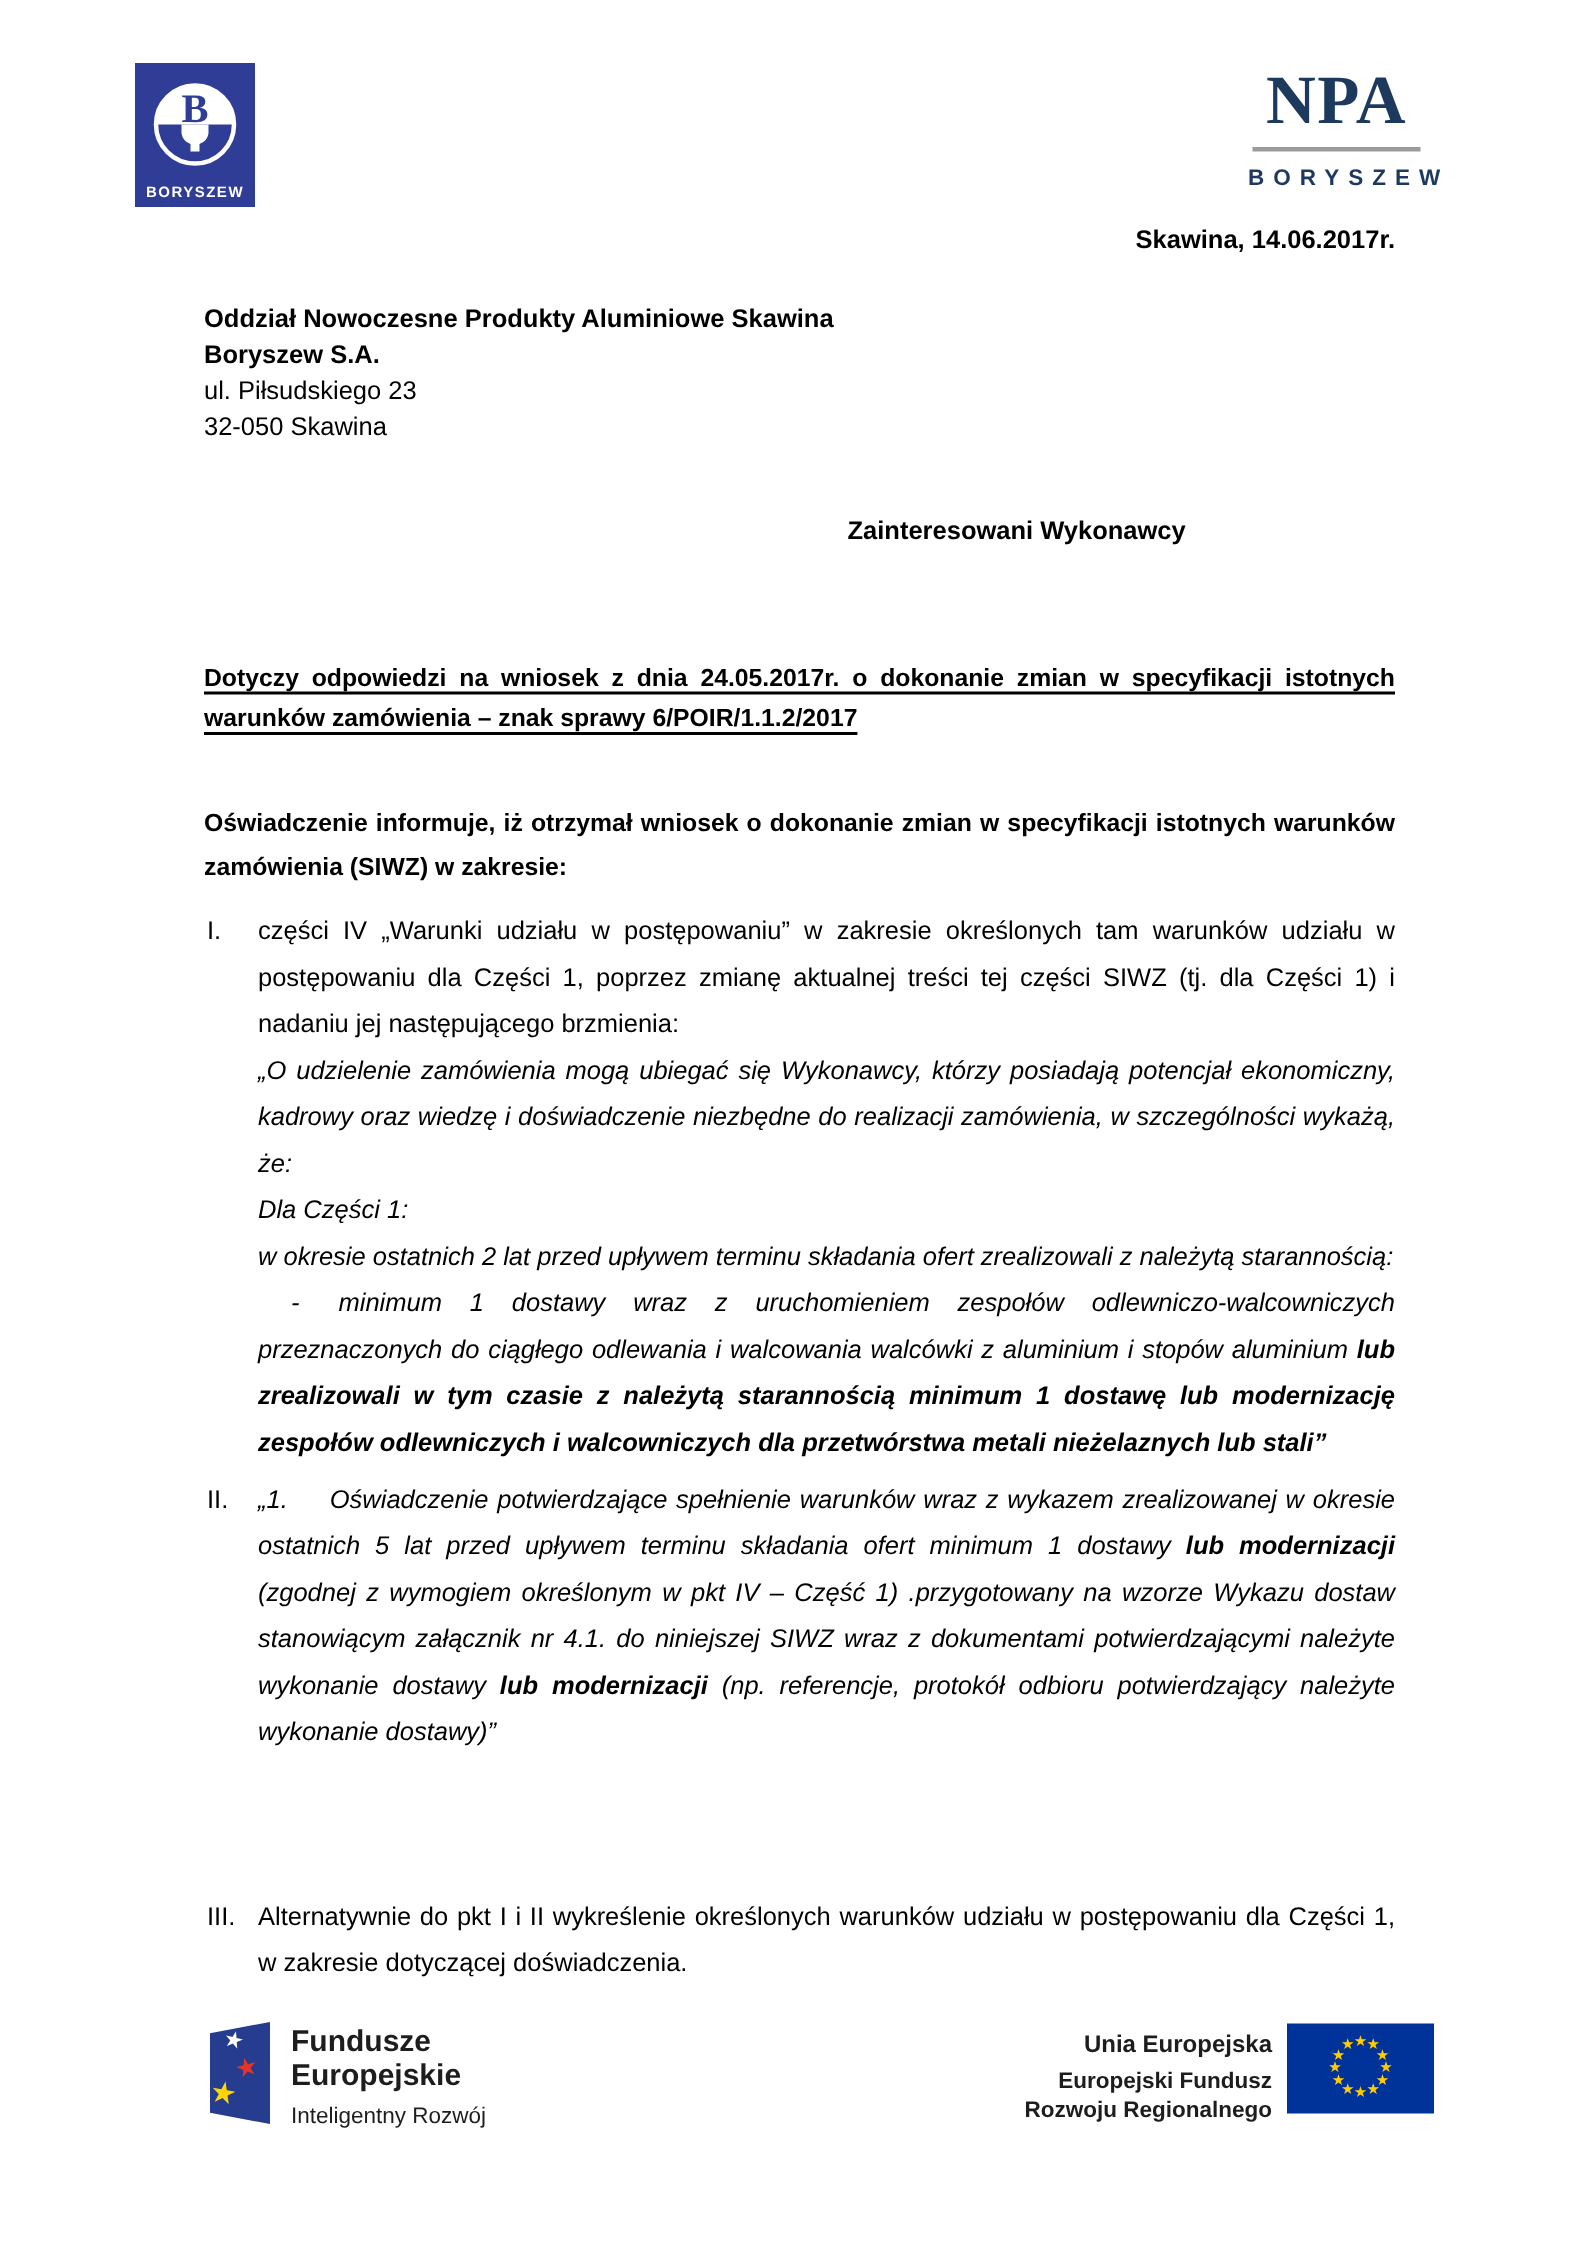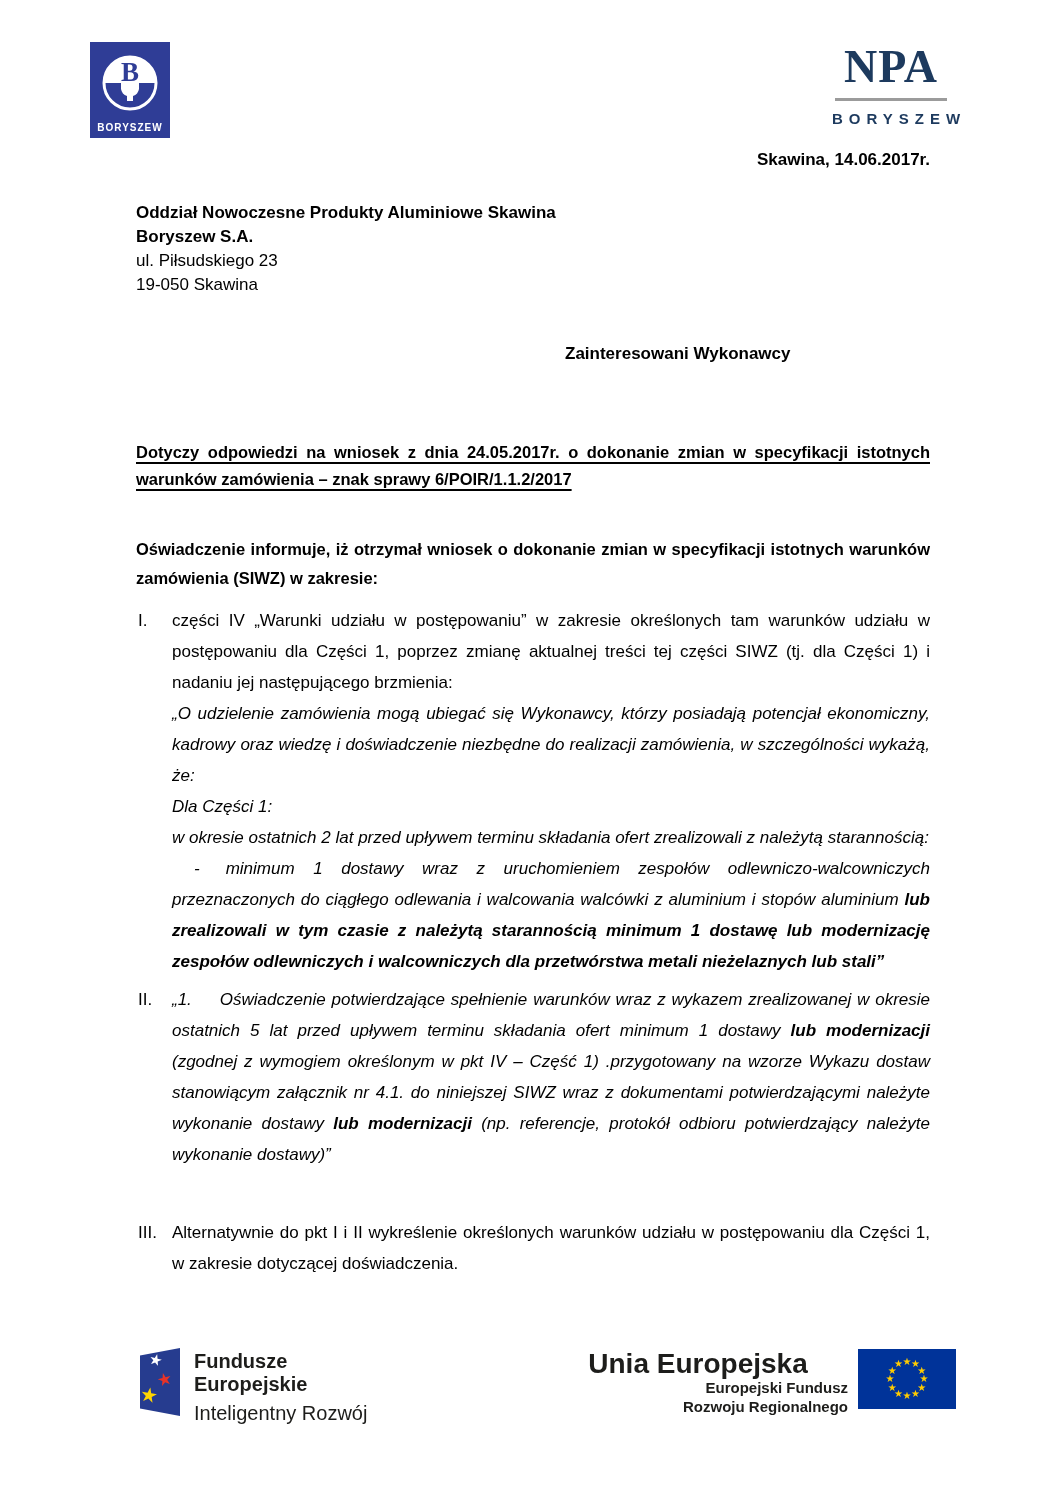--- a/index.html
+++ b/index.html
@@ -44,24 +44,24 @@
   
   .fe-flag{position:absolute;left:140px;top:1348px;width:40px;height:68px;background:#263c8f;
            clip-path:polygon(0 11%,100% 0,100% 100%,0 89%);}
   .star{position:absolute;font-family:"DejaVu Sans",sans-serif;line-height:1;}
   .fe-star-white{left:9px;top:5px;font-size:15px;color:#ffffff;transform:rotate(14deg);}
   .fe-star-red{left:17px;top:23px;font-size:17px;color:#e63328;transform:rotate(-14deg);}
   .fe-star-yellow{left:0px;top:37px;font-size:20px;color:#ffd500;transform:rotate(10deg);}
 
   .fe-text{position:absolute;left:194px;top:1350px;}
   .fe-title{width:140px;font-size:20px;font-weight:bold;line-height:23px;color:#1d1d1b;}
-  .fe-sub{font-size:20px;color:#1d1d1b;margin-top:6px;}
+  .fe-sub{font-size:15px;color:#1d1d1b;margin-top:6px;}
 
   .eu-text{position:absolute;left:548px;top:1350px;width:300px;text-align:right;color:#1d1d1b;}
-  .eu-title{font-size:28px;font-weight:bold;line-height:28px;text-align:center;}
+  .eu-title{font-size:16px;font-weight:bold;line-height:28px;}
   .eu-sub{font-size:15px;font-weight:bold;line-height:19px;}
 
   .eu-flag{position:absolute;left:858px;top:1349px;width:98px;height:60px;background:#003399;}
   .eu-flag .stars{position:absolute;left:0;top:0;width:100%;height:100%;}
   .eu-star{position:absolute;color:#ffcc00;font-size:10px;transform:translate(-50%,-50%);
            font-family:"DejaVu Sans",sans-serif;line-height:1;}
 </style>
 </head>
 <body>
 
@@ -81,21 +81,21 @@
     <div class="npa-rule"></div>
     <div class="npa-city">BORYSZEW</div>
   </div>
 
   <div class="date">Skawina, 14.06.2017r.</div>
 
   <div class="recipient">
     <div class="b">Oddział Nowoczesne Produkty Aluminiowe Skawina</div>
     <div class="b">Boryszew S.A.</div>
     <div>ul. Piłsudskiego 23</div>
-    <div>19-050 Skawina</div>
+    <div>32-050 Skawina</div>
   </div>
 
   <div class="addressee">Zainteresowani Wykonawcy</div>
 
   <p class="subject">Dotyczy odpowiedzi na wniosek z dnia 24.05.2017r. o dokonanie zmian w specyfikacji istotnych warunków zamówienia – znak sprawy 6/POIR/1.1.2/2017</p>
 
   <p class="intro">Oświadczenie informuje, iż otrzymał wniosek o dokonanie zmian w specyfikacji istotnych warunków zamówienia (SIWZ) w zakresie:</p>
 
   <div class="item" style="top:605px;">
     <span class="num">I.</span>
@@ -104,21 +104,21 @@
     <p class="it">Dla Części 1:</p>
     <p class="jt it">w okresie ostatnich 2 lat przed upływem terminu składania ofert zrealizowali z należytą starannością:</p>
     <p class="jt it hang"><span>-</span><span class="dash-gap"></span><span>minimum 1 dostawy wraz z uruchomieniem zespołów odlewniczo-walcowniczych przeznaczonych do ciągłego odlewania i walcowania walcówki z aluminium i stopów aluminium </span><span class="bold">lub zrealizowali w tym czasie z należytą starannością minimum 1 dostawę lub modernizację zespołów odlewniczych i walcowniczych dla przetwórstwa metali nieżelaznych lub stali”</span></p>
   </div>
 
   <div class="item" style="top:984px;">
     <span class="num">II.</span>
     <p class="jt it"><span>„1.</span><span class="tab-gap"></span><span>Oświadczenie potwierdzające spełnienie warunków wraz z wykazem zrealizowanej w okresie ostatnich 5 lat przed upływem terminu składania ofert minimum 1 dostawy </span><span class="bold">lub modernizacji</span><span> (zgodnej z wymogiem określonym w pkt IV – Część 1) .przygotowany na wzorze Wykazu dostaw stanowiącym załącznik nr 4.1. do niniejszej SIWZ wraz z dokumentami potwierdzającymi należyte wykonanie dostawy </span><span class="bold">lub modernizacji</span><span> (np. referencje, protokół odbioru potwierdzający należyte wykonanie dostawy)”</span></p>
   </div>
 
-  <div class="item" style="top:1217px;">
+  <div class="item" style="top:1262px;">
     <span class="num">III.</span>
     <p class="jt">Alternatywnie do pkt I i II wykreślenie określonych warunków udziału w postępowaniu dla Części 1, w zakresie dotyczącej doświadczenia.</p>
   </div>
 
   <div class="fe-flag">
     <span class="star fe-star-white">★</span>
     <span class="star fe-star-red">★</span>
     <span class="star fe-star-yellow">★</span>
   </div>
   <div class="fe-text">

